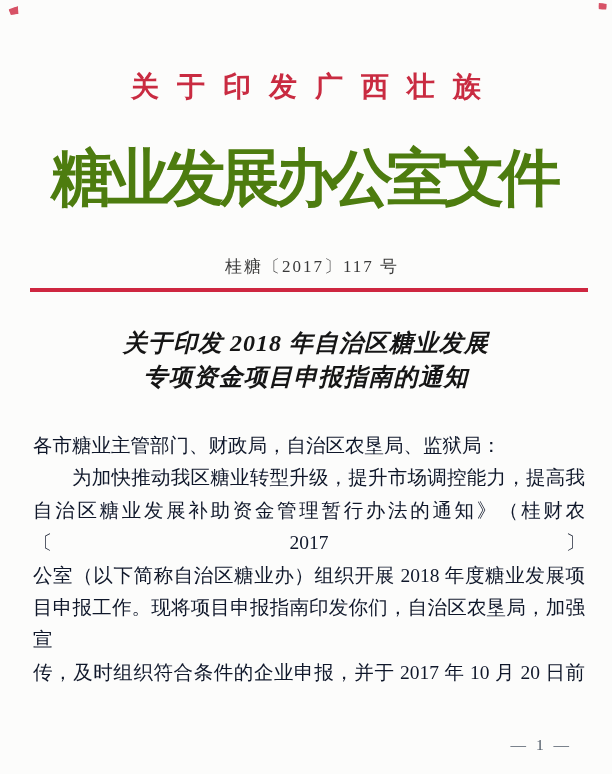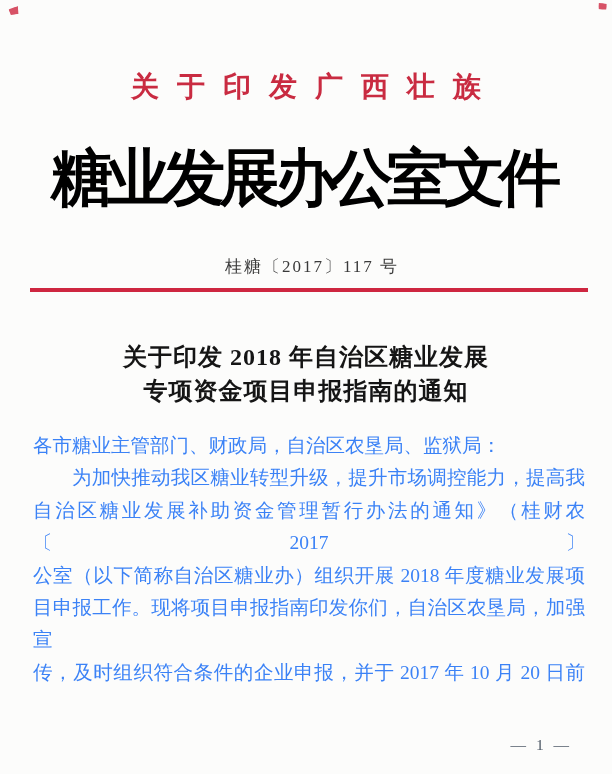--- a/index.html
+++ b/index.html
@@ -46,21 +46,21 @@
     font-weight: bold;
     letter-spacing: 18px;
     text-indent: 18px;
     white-space: nowrap;
   }
 
   .office-title {
     position: absolute;
     top: 136px; left: 0; right: 0;
     text-align: center;
-    color: #000000;
+    color: #4d7c0f;
     font-size: 62px;
     font-weight: bold;
     letter-spacing: -6px;
     text-indent: -6px;
     white-space: nowrap;
   }
 
   .doc-number {
     position: absolute;
     top: 255px; left: 0; right: 0;
@@ -73,36 +73,37 @@
 
   .red-divider {
     position: absolute;
     top: 288px; left: 30px;
     width: 558px; height: 4px;
     background: #ce2640;
   }
 
   .doc-title {
     position: absolute;
-    top: 340px; left: 0; right: 0;
+    top: 326px; left: 0; right: 0;
     text-align: center;
     font-weight: bold;
     font-size: 24px;
     line-height: 34px;
     color: #151515;
     letter-spacing: 1px;
+    font-style: italic;
   }
 
   .body-text {
     position: absolute;
     top: 430px; left: 33px;
     width: 552px;
     font-size: 19.5px;
     line-height: 32.4px;
-    color: #3b82f6;
+    color: #0f172a;
   }
   .body-line { white-space: nowrap; }
   .body-line.just {
     white-space: normal;
     text-align: justify;
     text-align-last: justify;
   }
   .body-line.indent { padding-left: 39px; }
 
   .page-number {

